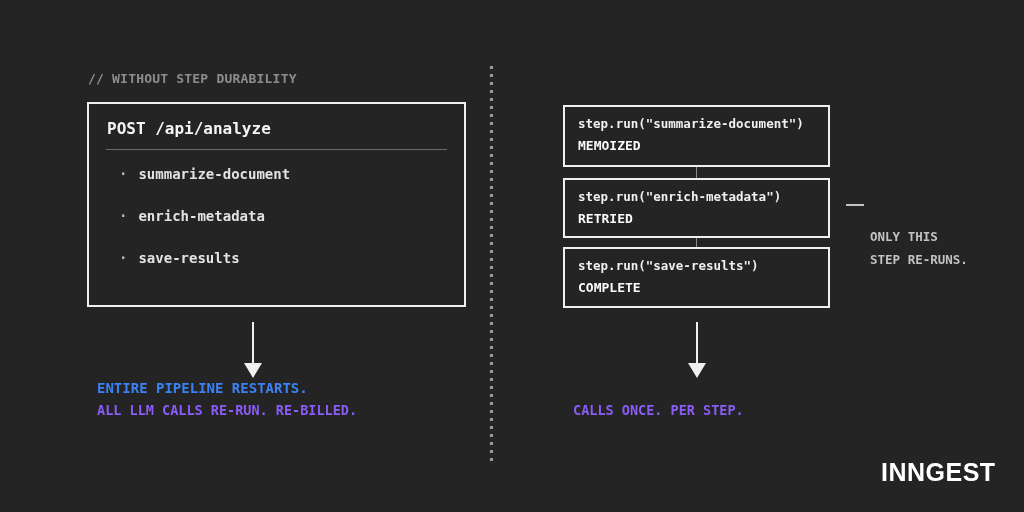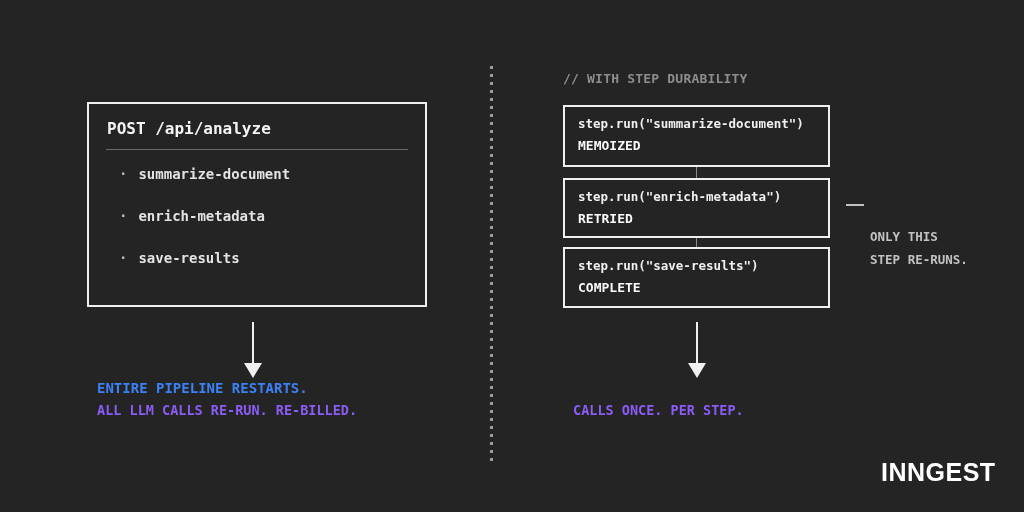--- a/index.html
+++ b/index.html
@@ -4,21 +4,21 @@
 <style>
   html,body{margin:0;padding:0;background:#242424;}
   .canvas{
     position:relative;width:1024px;height:512px;background:#242424;
     font-family:"DejaVu Sans Mono",monospace;overflow:hidden;
   }
   .abs{position:absolute;}
   
   .panel-header{font-size:13px;font-weight:700;color:#8d8d8d;letter-spacing:0.2px;white-space:pre;}
   
-  .request-box{left:87px;top:102px;width:340px;height:205px;border:2px solid #f0f0f0;box-sizing:border-box;background:#242424;}
+  .request-box{left:87px;top:102px;width:379px;height:205px;border:2px solid #f0f0f0;box-sizing:border-box;background:#242424;}
   .box-title{left:18px;top:15px;font-size:16px;font-weight:700;color:#f5f5f5;white-space:pre;}
   .box-divider{left:17px;right:17px;top:45px;height:1px;background:#6a6a6a;}
   .list-item{left:30px;font-size:14px;font-weight:700;color:#e3e3e3;white-space:pre;text-align:center;}
   .list-item .bullet{color:#b9b9b9;margin-right:11px;}
   
   .step-box{left:563px;width:267px;border:2px solid #f0f0f0;box-sizing:border-box;background:#242424;}
   .step-code{left:13px;top:9px;font-size:12.5px;font-weight:700;color:#f0f0f0;white-space:pre;}
   .step-status{left:13px;top:31px;font-size:13px;font-weight:700;color:#fafafa;white-space:pre;}
   .connector{left:696px;width:1px;background:#8a8a8a;}
   
@@ -38,38 +38,38 @@
   .annotation-text{left:870px;font-size:12.5px;font-weight:700;color:#c2c2c2;white-space:pre;margin-top:41px;}
   
   .logo{left:881px;top:458px;font-family:"Liberation Sans",sans-serif;
     font-size:25px;font-weight:700;color:#ffffff;letter-spacing:0.5px;white-space:pre;}
 </style>
 </head>
 <body>
 
 <div class="canvas">
 
+  <div class="abs panel-header" style="left:88px;top:71px;">// WITHOUT STEP DURABILITY</div>
 
   <div class="abs request-box">
     <div class="abs box-title">POST /api/analyze</div>
     <div class="abs box-divider"></div>
     <div class="abs list-item" style="top:62px;"><span class="bullet">·</span><span>summarize-document</span></div>
     <div class="abs list-item" style="top:104px;"><span class="bullet">·</span><span>enrich-metadata</span></div>
     <div class="abs list-item" style="top:146px;"><span class="bullet">·</span><span>save-results</span></div>
   </div>
 
   <div class="abs arrow-shaft" style="left:252px;"></div>
   <div class="abs arrow-head" style="left:244px;"></div>
 
   <div class="abs caption-strong" style="left:97px;top:380px;">ENTIRE PIPELINE RESTARTS.</div>
   <div class="abs caption-dim" style="left:97px;top:402px;">ALL LLM CALLS RE-RUN. RE-BILLED.</div>
 
   <div class="abs dotted-divider"></div>
 
-  <div class="abs panel-header" style="left:563px;top:71px;">// WITH STEP DURABILITY</div>
 
   <div class="abs step-box" style="top:105px;height:62px;">
     <div class="abs step-code">step.run("summarize-document")</div>
     <div class="abs step-status">MEMOIZED</div>
   </div>
   <div class="abs connector" style="top:167px;height:11px;"></div>
 
   <div class="abs step-box" style="top:178px;height:60px;">
     <div class="abs step-code">step.run("enrich-metadata")</div>
     <div class="abs step-status">RETRIED</div>

